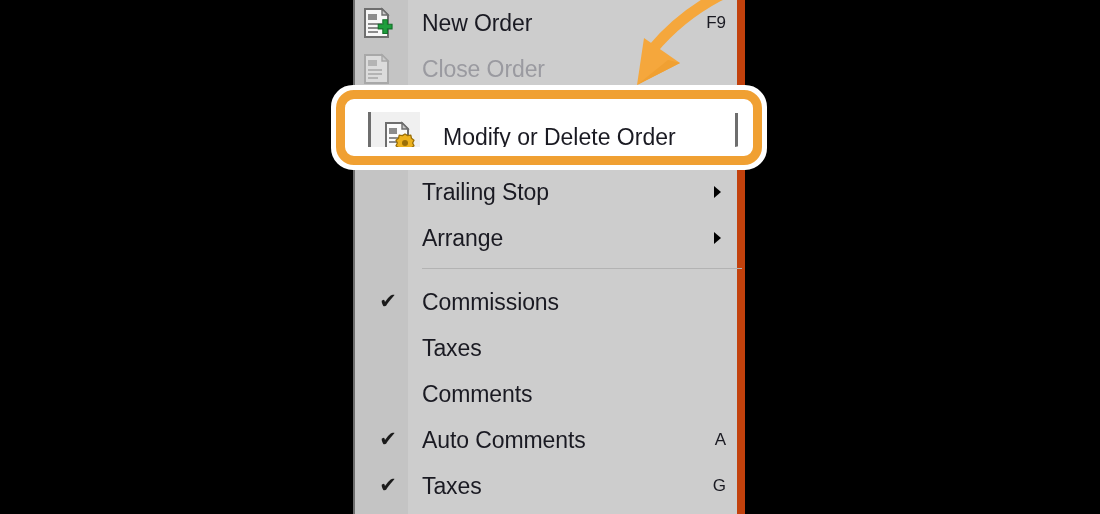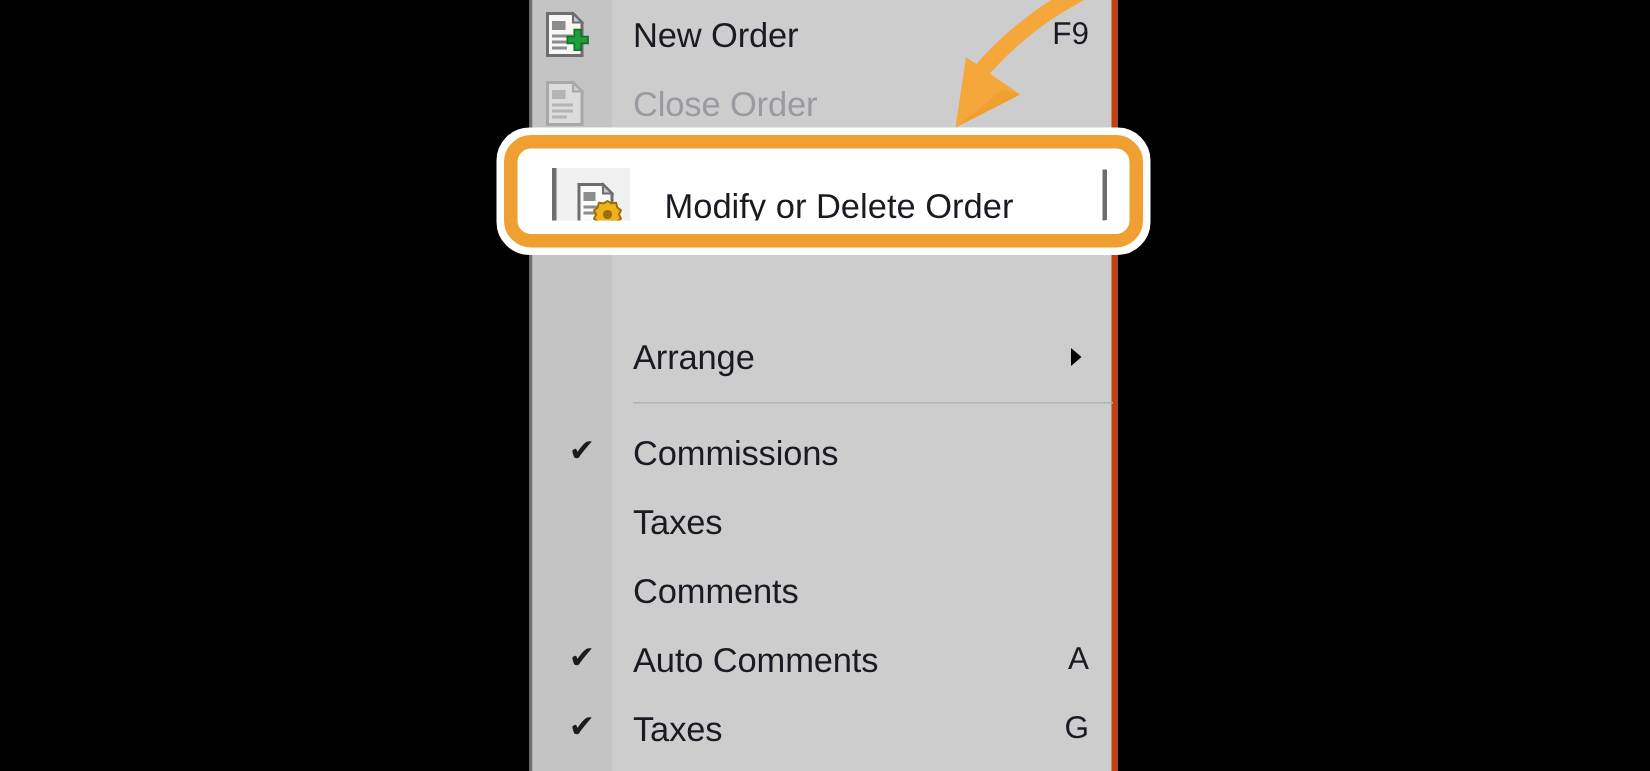--- a/index.html
+++ b/index.html
@@ -17,21 +17,21 @@
 
   
   #context-menu {
     position: absolute;
     left: 353px;
     top: 0px;
     width: 392px;
     height: 514px;
     background: #cdcdcd;
     border-left: 2px solid #6e6e6e;
-    border-right: 4px solid #c2410c;
+    border-right: 8px solid #c2410c;
     box-sizing: border-box;
   }
   
   #menu-gutter {
     position: absolute;
     left: 0px;
     top: 0px;
     width: 53px;
     height: 514px;
     background: #c4c4c4;
@@ -72,21 +72,21 @@
     color: #1a1a22;
     white-space: nowrap;
     letter-spacing: -0.1px;
   }
   .menu-item .mi-accel {
     position: absolute;
     right: 17px;
     top: 0px;
     height: 46px;
     line-height: 46px;
-    font-size: 21px;
+    font-size: 17px;
     color: #1a1a22;
     white-space: nowrap;
   }
   .menu-item .mi-sub {
     position: absolute;
     right: 22px;
     top: 17px;
     width: 0;
     height: 0;
     border-top: 6px solid transparent;
@@ -233,20 +233,24 @@
         <path d="M4 3 H21 L27 9 V31 H4 Z" fill="#f7f7f7" stroke="#6e6e6e" stroke-width="2"></path>
         <path d="M21 3 L21 9 L27 9 Z" fill="#c9c9c9" stroke="#6e6e6e" stroke-width="1.4"></path>
         <rect x="7" y="8" width="9" height="6" fill="#8c8c8c"></rect>
         <rect x="7" y="17" width="14" height="2" fill="#8c8c8c"></rect>
         <rect x="7" y="21" width="14" height="2" fill="#8c8c8c"></rect>
       </svg>
     </span>
     <span class="mi-label">Modify or Delete Order</span>
   </div>
 
+  <div class="menu-item" style="top:169px;">
+    <span class="mi-label">Trailing Stop</span>
+    <span class="mi-sub"></span>
+  </div>
 
   <div class="menu-item" style="top:215px;">
     <span class="mi-label">Arrange</span>
     <span class="mi-sub"></span>
   </div>
 
   <div id="menu-separator"></div>
 
   <div class="menu-item" style="top:279px;">
     <span class="mi-check">✔</span>

